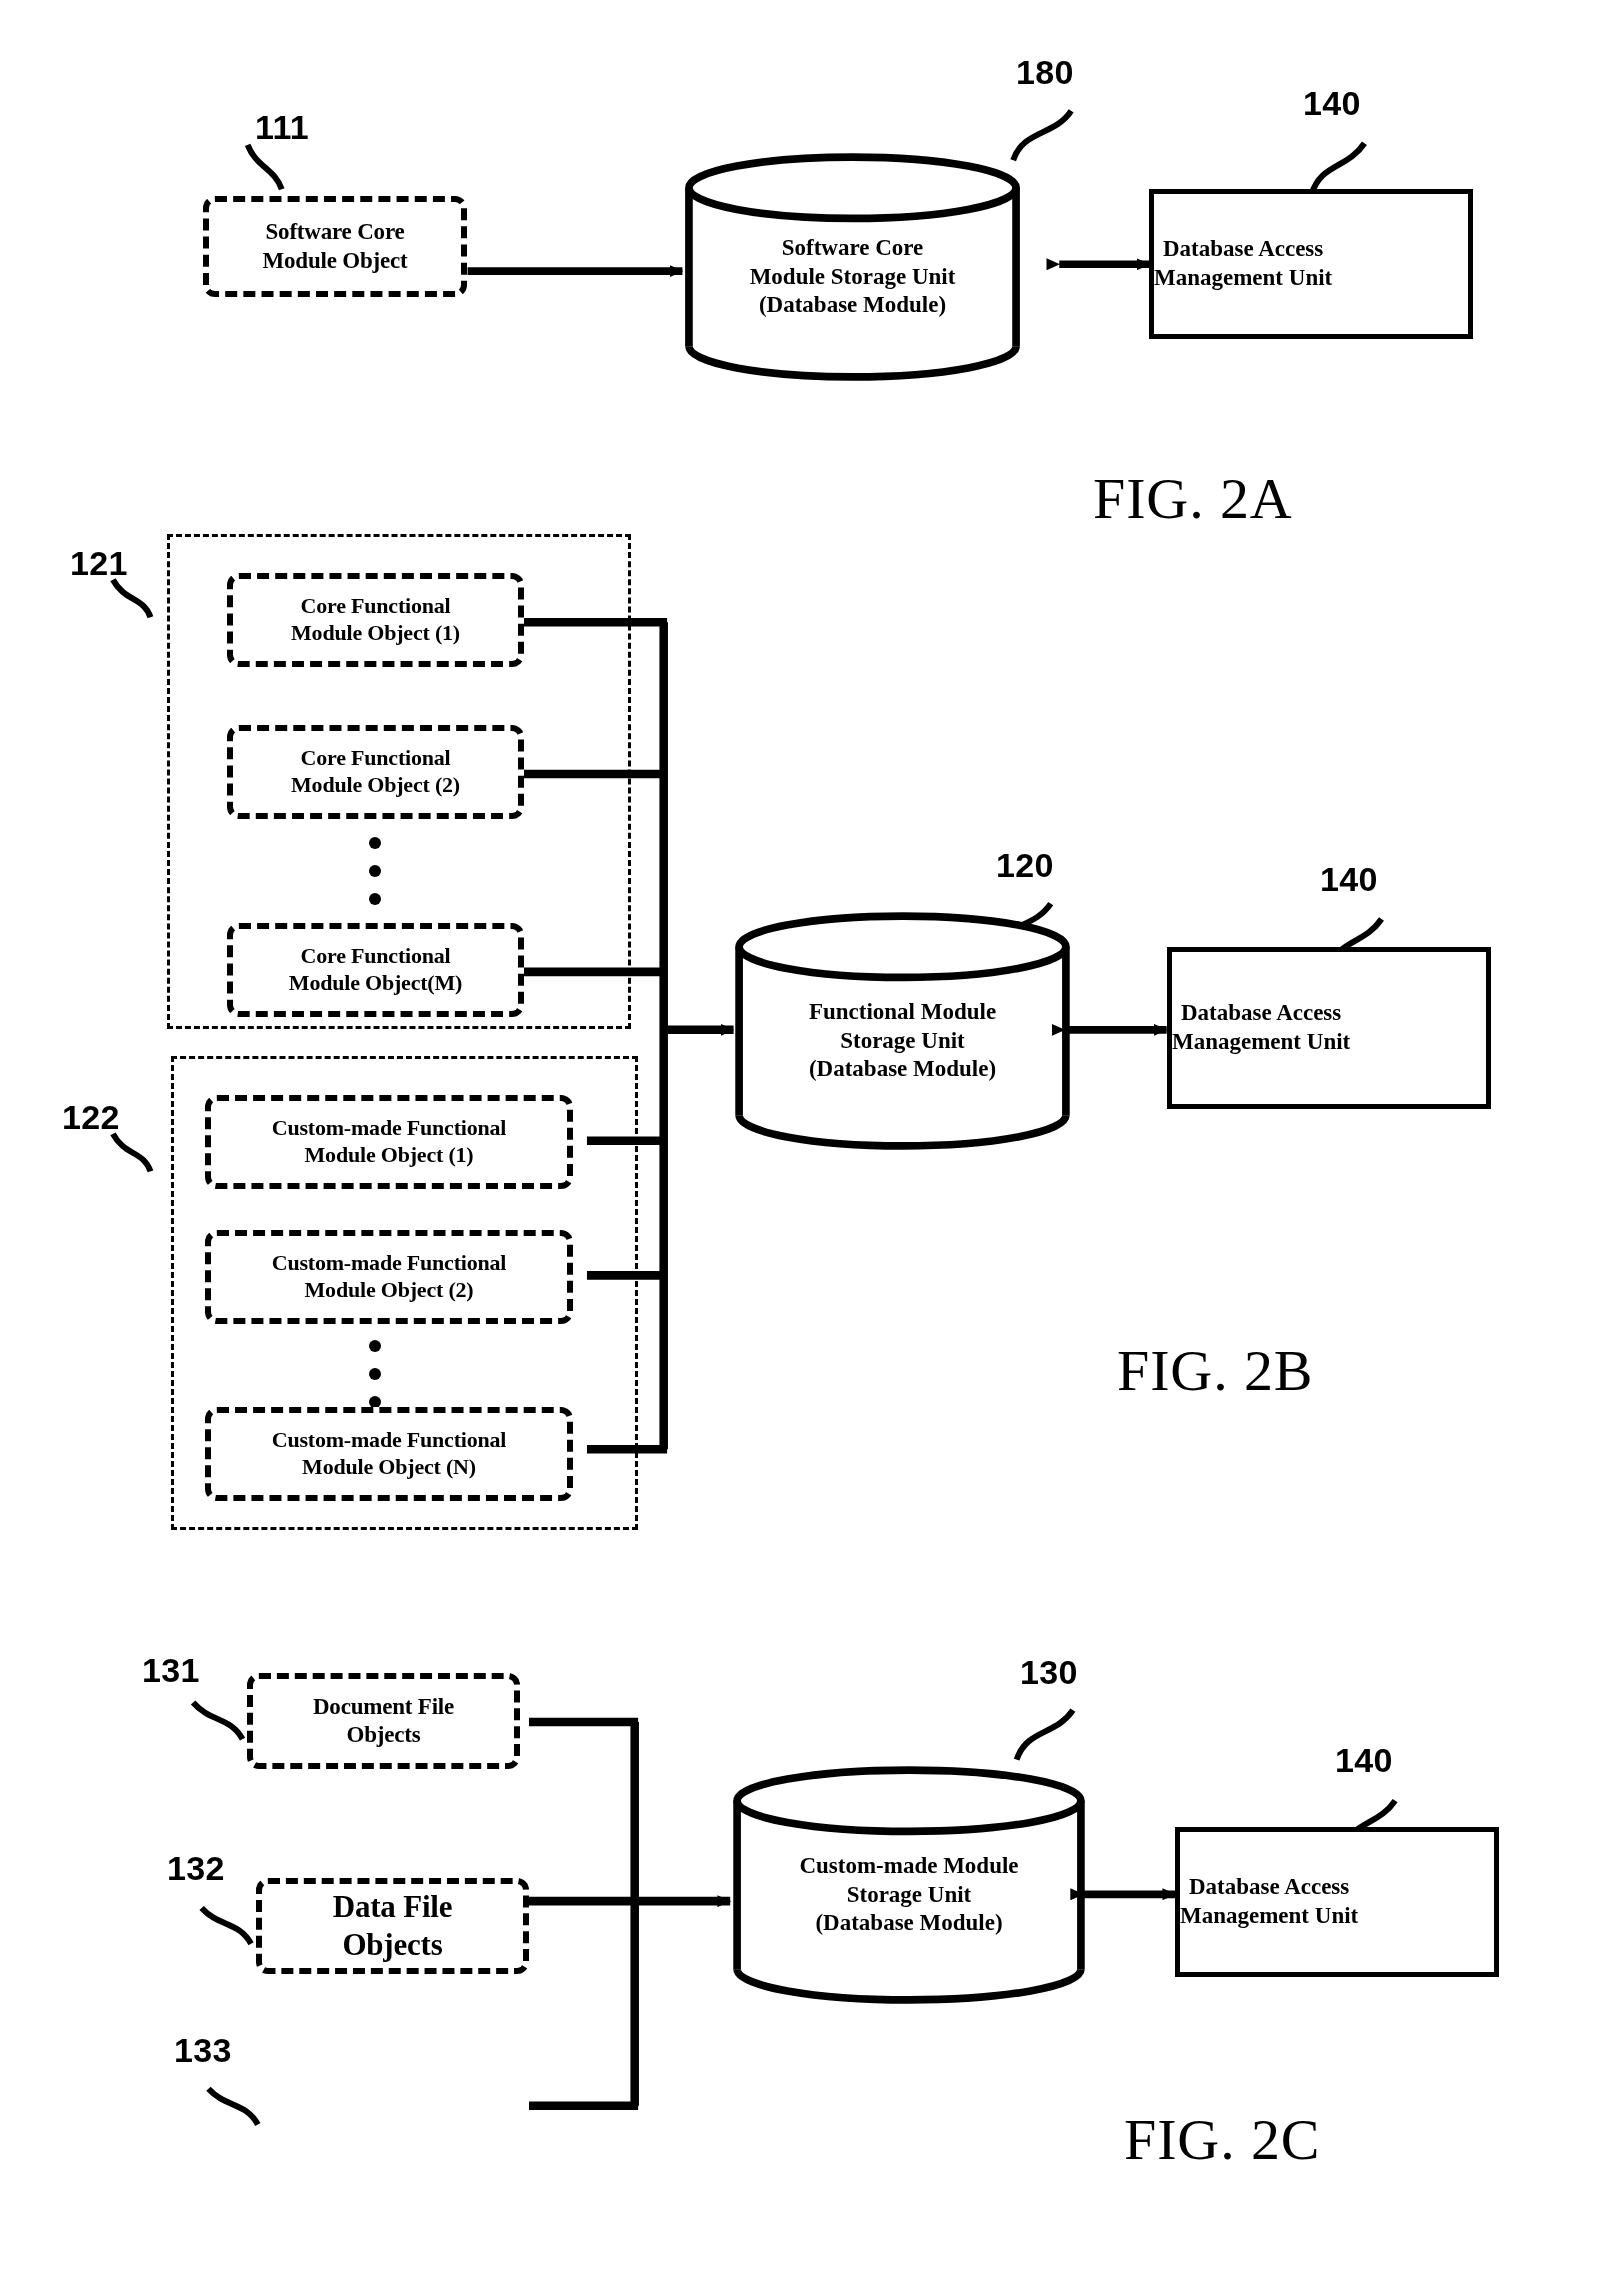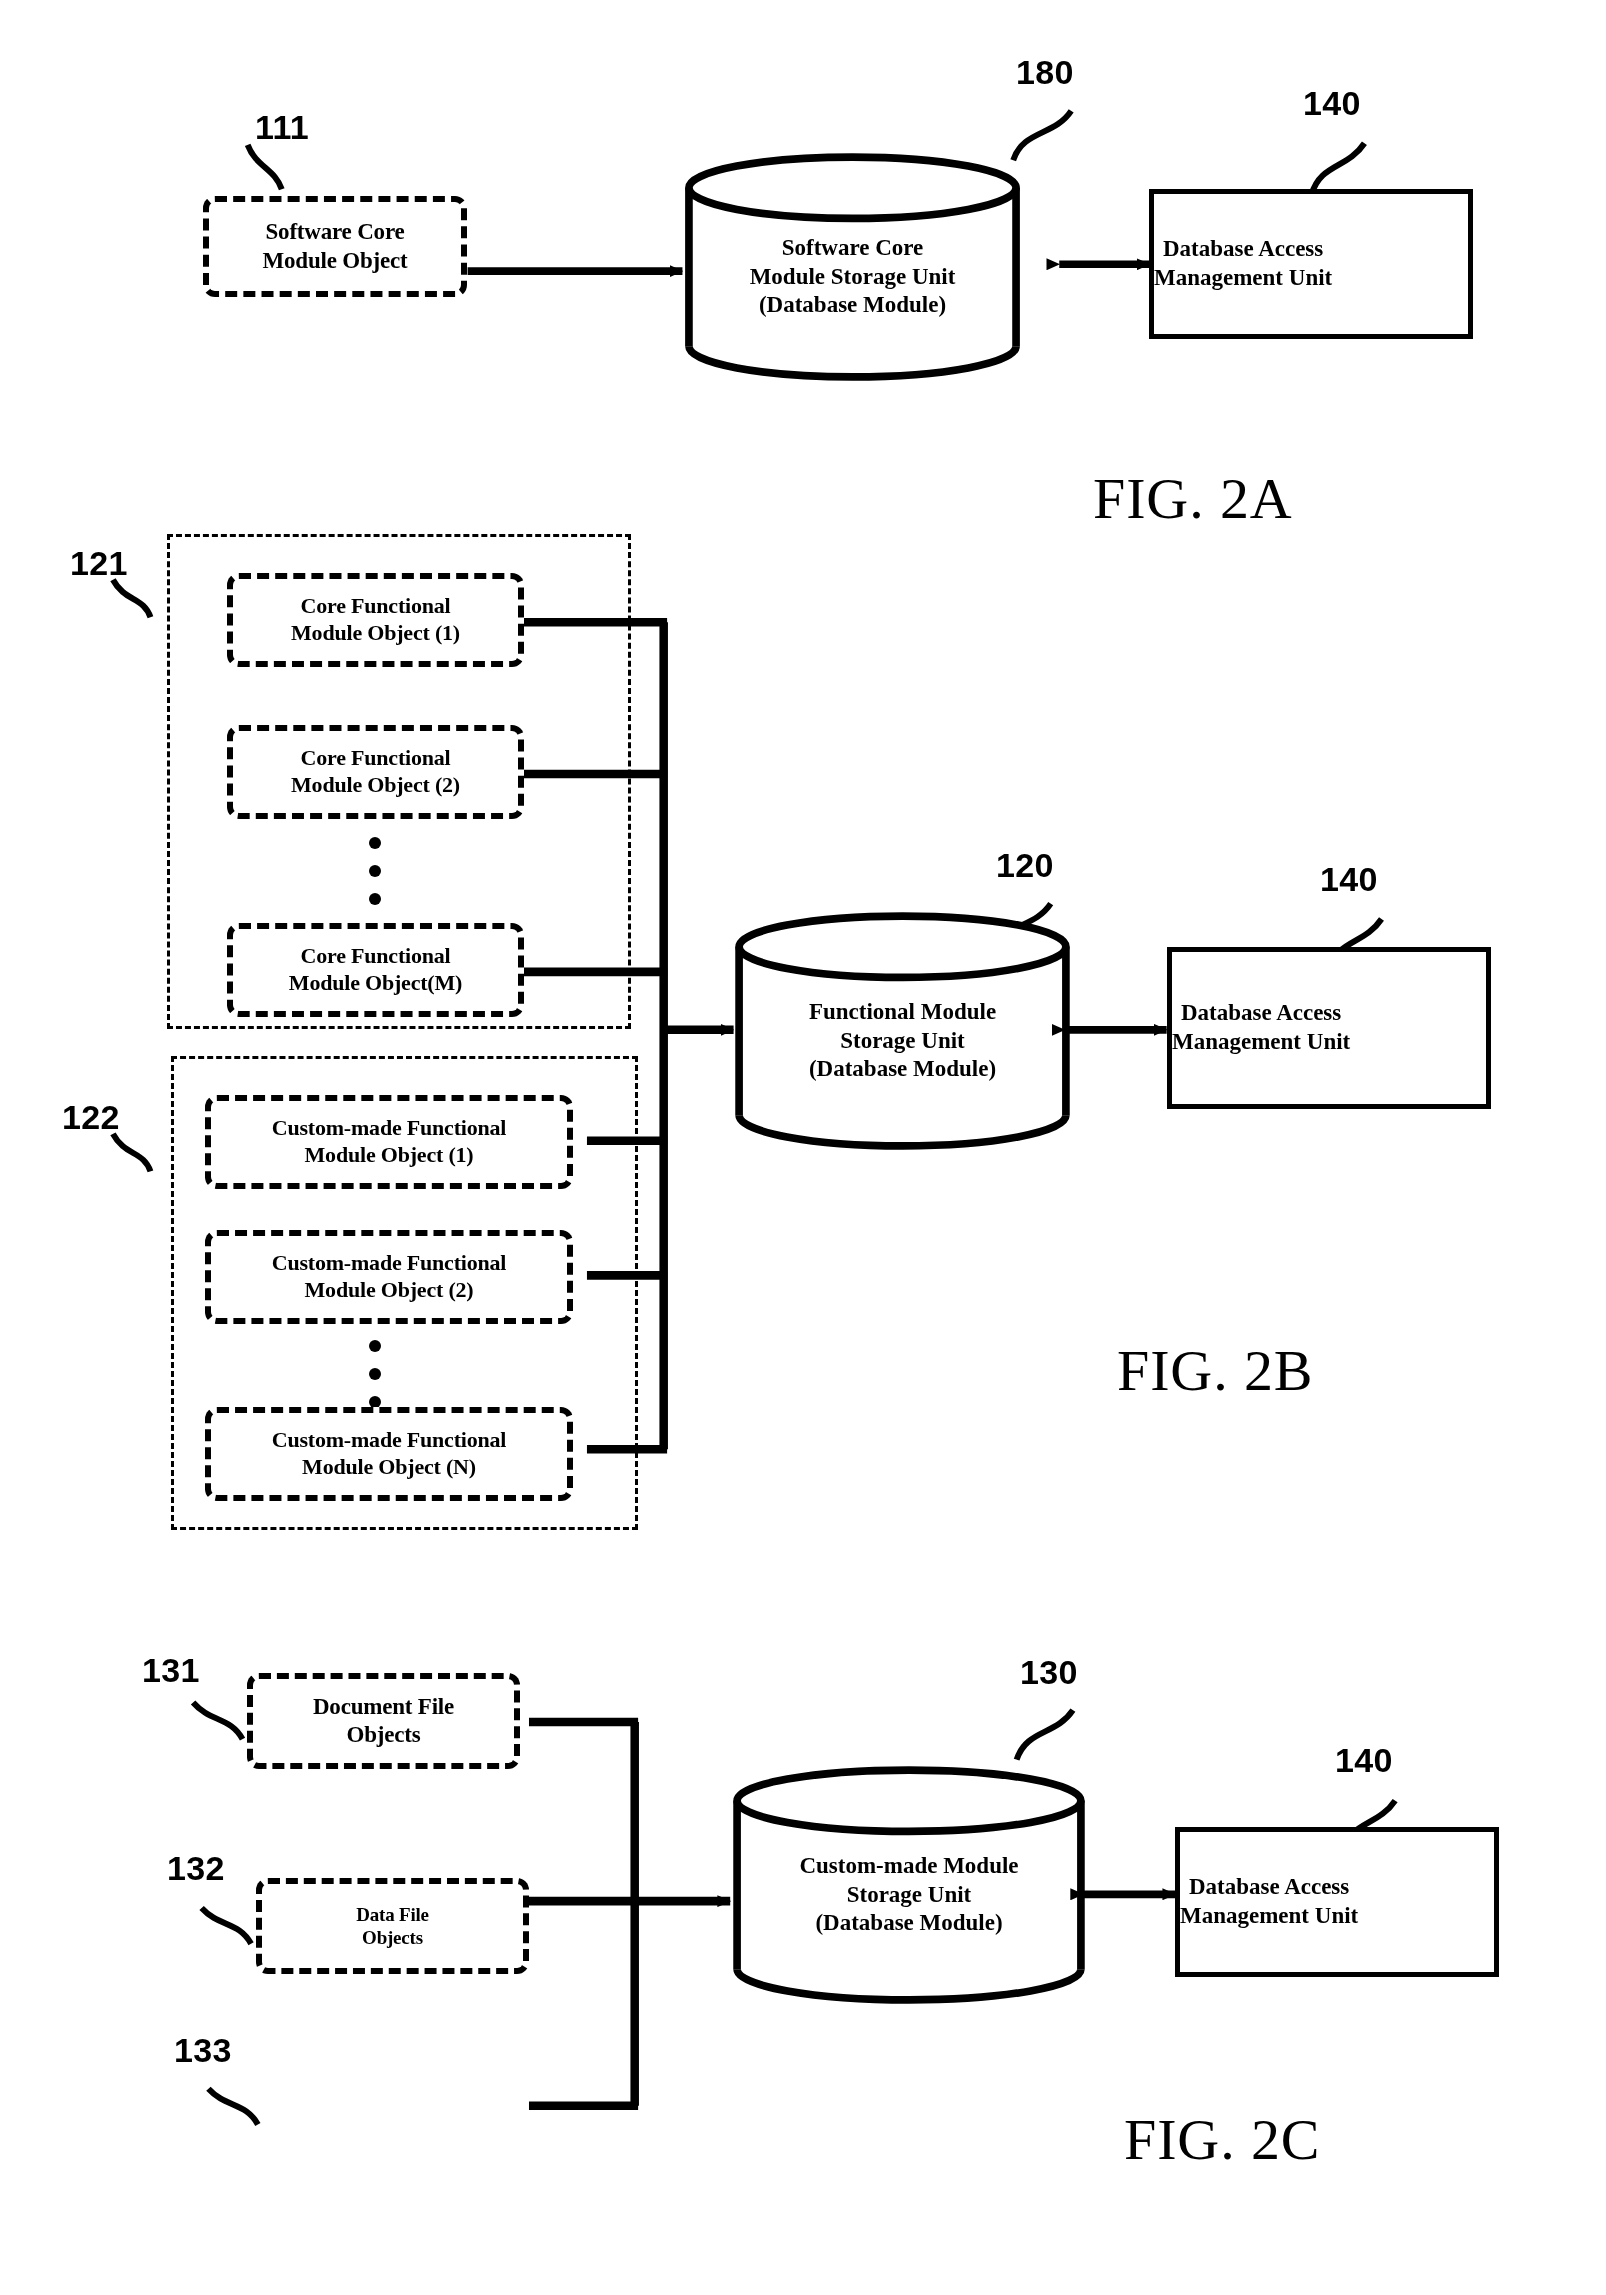--- a/index.html
+++ b/index.html
@@ -245,21 +245,21 @@
 
   <div class="dbox" style="left:247px;top:1673px;width:273px;height:96px;font-size:23px;">
     <span>
       <span>Document File</span><br>
       <span>Objects</span>
     </span>
   </div>
 
   <div class="ref" style="left:167px;top:1849px;">132</div>
 
-  <div class="dbox" style="left:256px;top:1878px;width:273px;height:96px;font-size:19px;">
+  <div class="dbox" style="left:256px;top:1878px;width:273px;height:96px;font-size:31px;">
     <span>
       <span>Data File</span><br>
       <span>Objects</span>
     </span>
   </div>
 
   <div class="ref" style="left:174px;top:2031px;">133</div>
 
 
   <div class="ref" style="left:1020px;top:1653px;">130</div>

